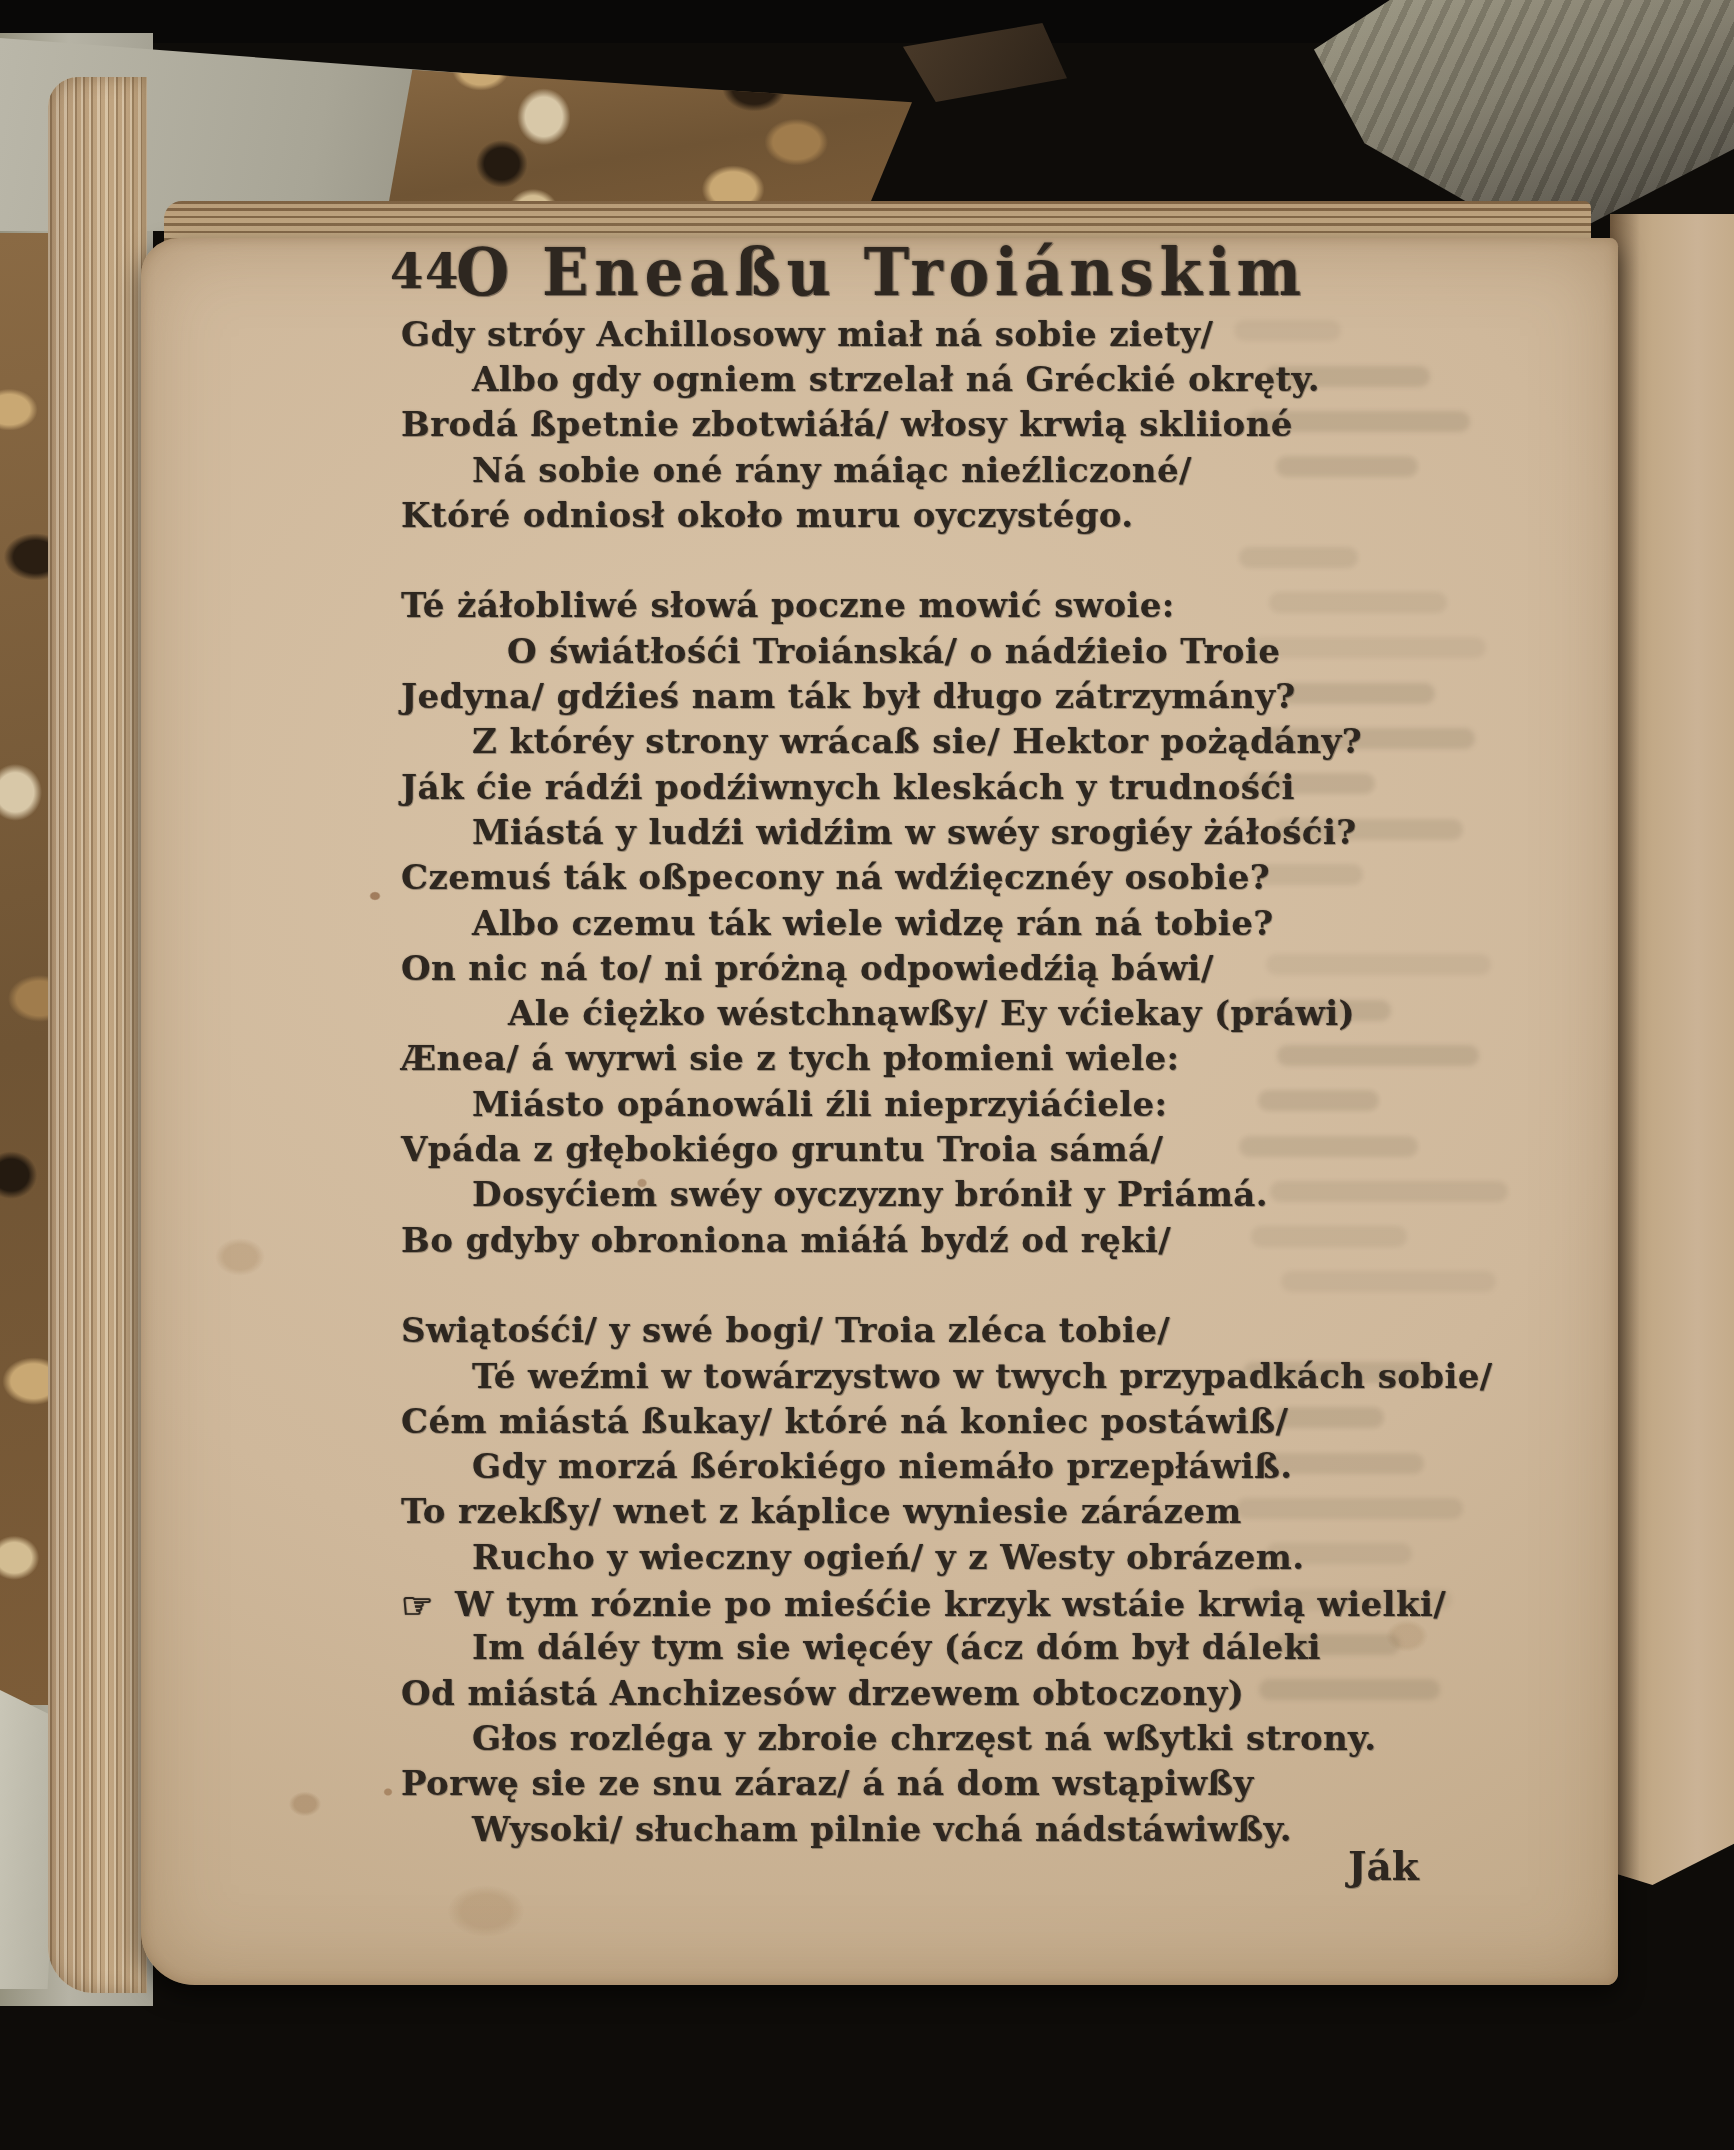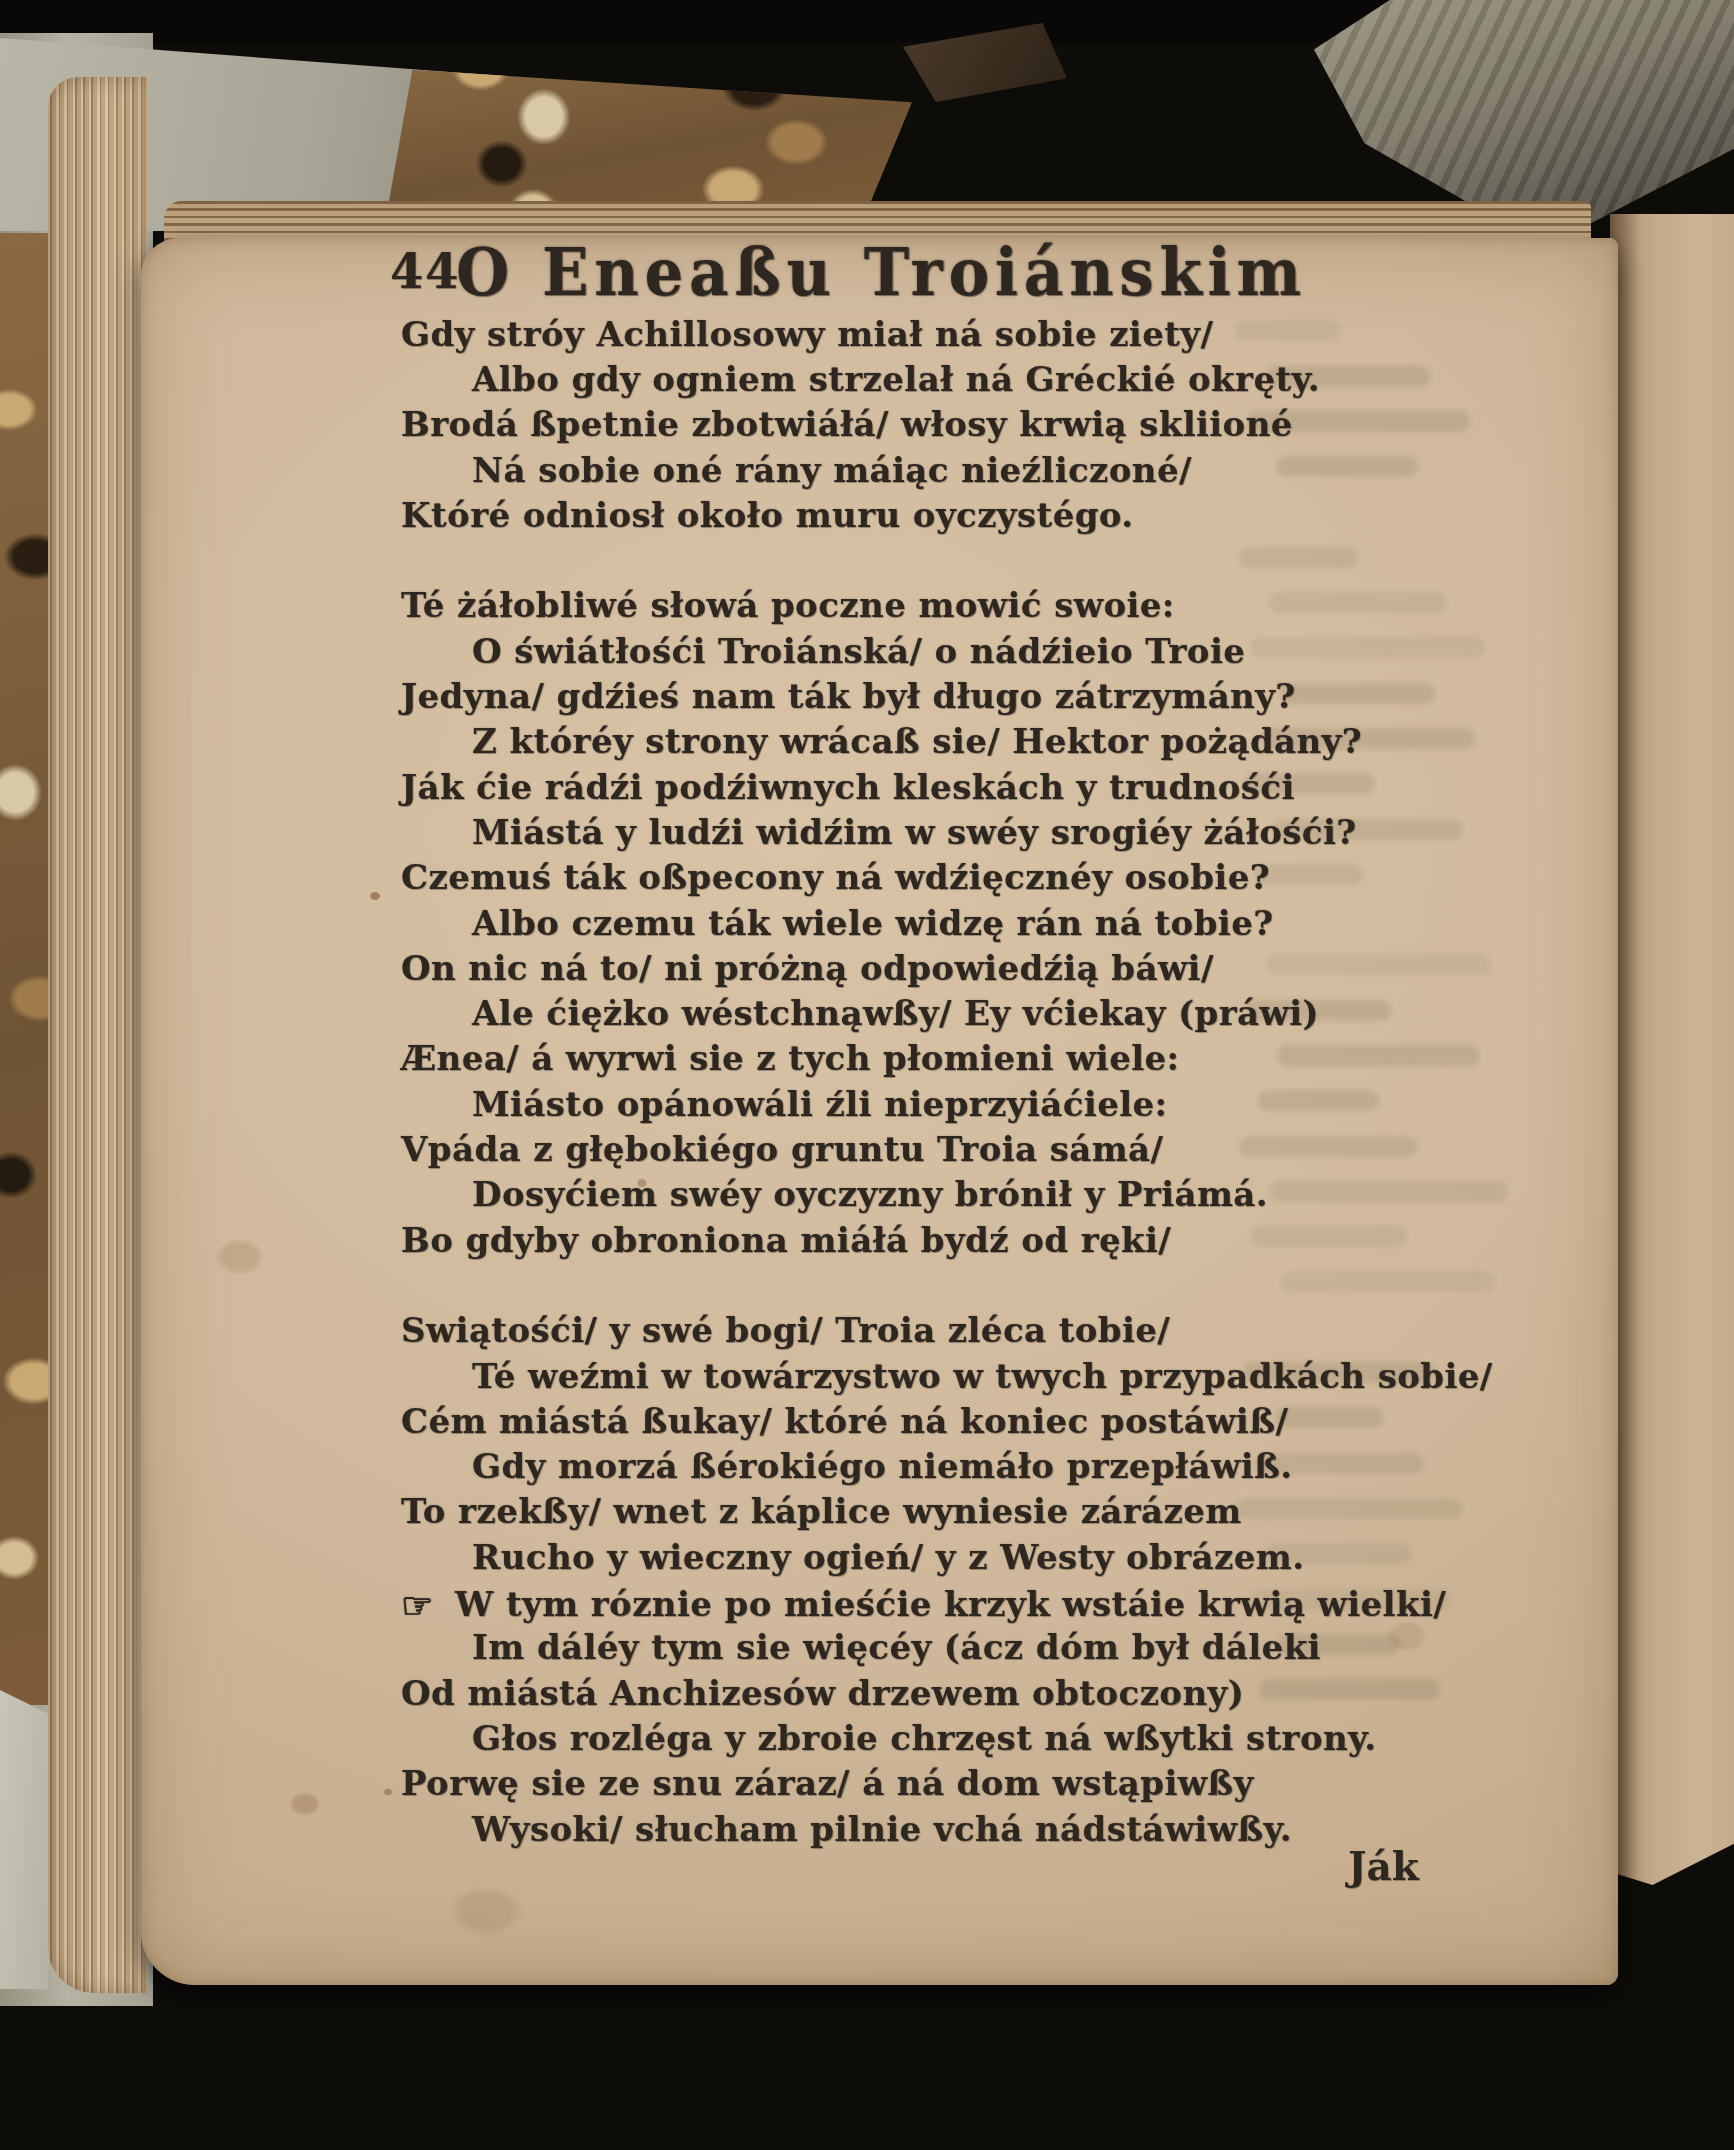--- a/index.html
+++ b/index.html
@@ -146,29 +146,29 @@
     <div class="print">
       <div class="pagenum">44</div>
       <div class="running-title">O Eneaßu Troiánskim</div>
       <div class="poem">
           <div class="line flush" style="top: 76px;"><span>Gdy stróy Achillosowy miał ná sobie ziety/</span></div>
           <div class="line ind" style="top: 121px;"><span>Albo gdy ogniem strzelał ná Gréckié okręty.</span></div>
           <div class="line flush" style="top: 166px;"><span>Brodá ßpetnie zbotwiáłá/ włosy krwią skliioné</span></div>
           <div class="line ind" style="top: 212px;"><span>Ná sobie oné rány máiąc nieźliczoné/</span></div>
           <div class="line flush" style="top: 257px;"><span>Któré odniosł około muru oyczystégo.</span></div>
           <div class="line flush" style="top: 347px;"><span>Té żáłobliwé słowá poczne mowić swoie:</span></div>
-          <div class="line ind" style="top: 393px;"><span>O świátłośći Troiánská/ o nádźieio Troie</span></div>
+          <div class="line ind" style="top: 393px; margin-left: 35px;"><span>O świátłośći Troiánská/ o nádźieio Troie</span></div>
           <div class="line flush" style="top: 438px;"><span>Jedyna/ gdźieś nam ták był długo zátrzymány?</span></div>
           <div class="line ind" style="top: 483px;"><span>Z któréy strony wrácaß sie/ Hektor pożądány?</span></div>
           <div class="line flush" style="top: 529px;"><span>Ják ćie rádźi podźiwnych kleskách y trudnośći</span></div>
           <div class="line ind" style="top: 574px;"><span>Miástá y ludźi widźim w swéy srogiéy żáłośći?</span></div>
           <div class="line flush" style="top: 619px;"><span>Czemuś ták oßpecony ná wdźięcznéy osobie?</span></div>
           <div class="line ind" style="top: 665px;"><span>Albo czemu ták wiele widzę rán ná tobie?</span></div>
           <div class="line flush" style="top: 710px;"><span>On nic ná to/ ni próżną odpowiedźią báwi/</span></div>
-          <div class="line ind" style="top: 755px;"><span>Ale ćiężko wéstchnąwßy/ Ey vćiekay (práwi)</span></div>
+          <div class="line ind" style="top: 755px; margin-left: 36px;"><span>Ale ćiężko wéstchnąwßy/ Ey vćiekay (práwi)</span></div>
           <div class="line flush" style="top: 800px;"><span>Ænea/ á wyrwi sie z tych płomieni wiele:</span></div>
           <div class="line ind" style="top: 846px;"><span>Miásto opánowáli źli nieprzyiáćiele:</span></div>
           <div class="line flush" style="top: 891px;"><span>Vpáda z głębokiégo gruntu Troia sámá/</span></div>
           <div class="line ind" style="top: 936px;"><span>Dosyćiem swéy oyczyzny brónił y Priámá.</span></div>
           <div class="line flush" style="top: 982px;"><span>Bo gdyby obroniona miáłá bydź od ręki/</span></div>
           <div class="line flush" style="top: 1072px;"><span>Swiątośći/ y swé bogi/ Troia zléca tobie/</span></div>
           <div class="line ind" style="top: 1118px;"><span>Té weźmi w towárzystwo w twych przypadkách sobie/</span></div>
           <div class="line flush" style="top: 1163px;"><span>Cém miástá ßukay/ któré ná koniec postáwiß/</span></div>
           <div class="line ind" style="top: 1208px;"><span>Gdy morzá ßérokiégo niemáło przepłáwiß.</span></div>
           <div class="line flush" style="top: 1253px;"><span>To rzekßy/ wnet z káplice wyniesie zárázem</span></div>

